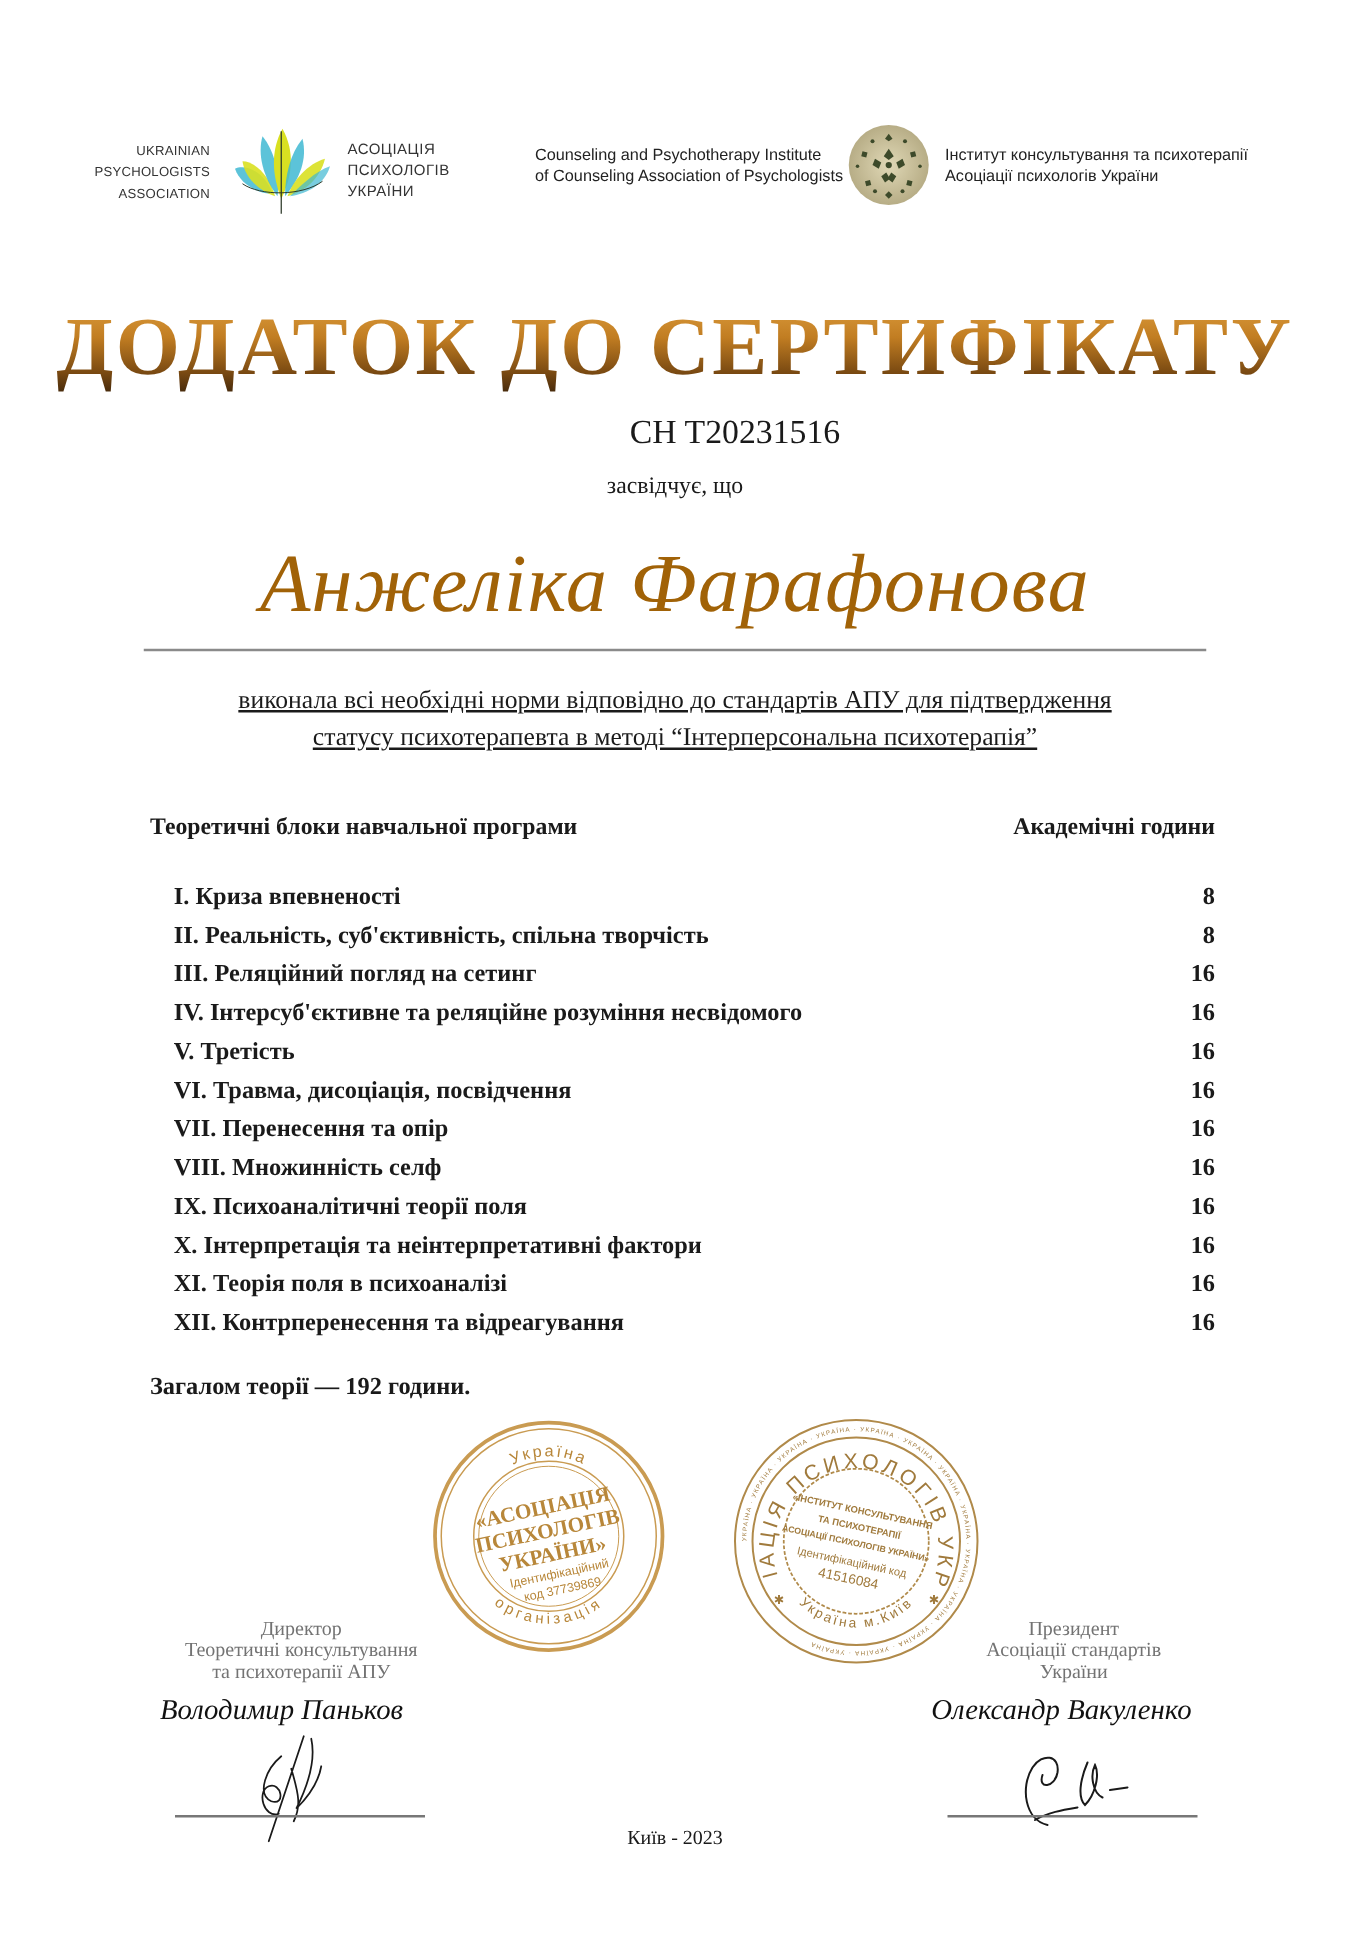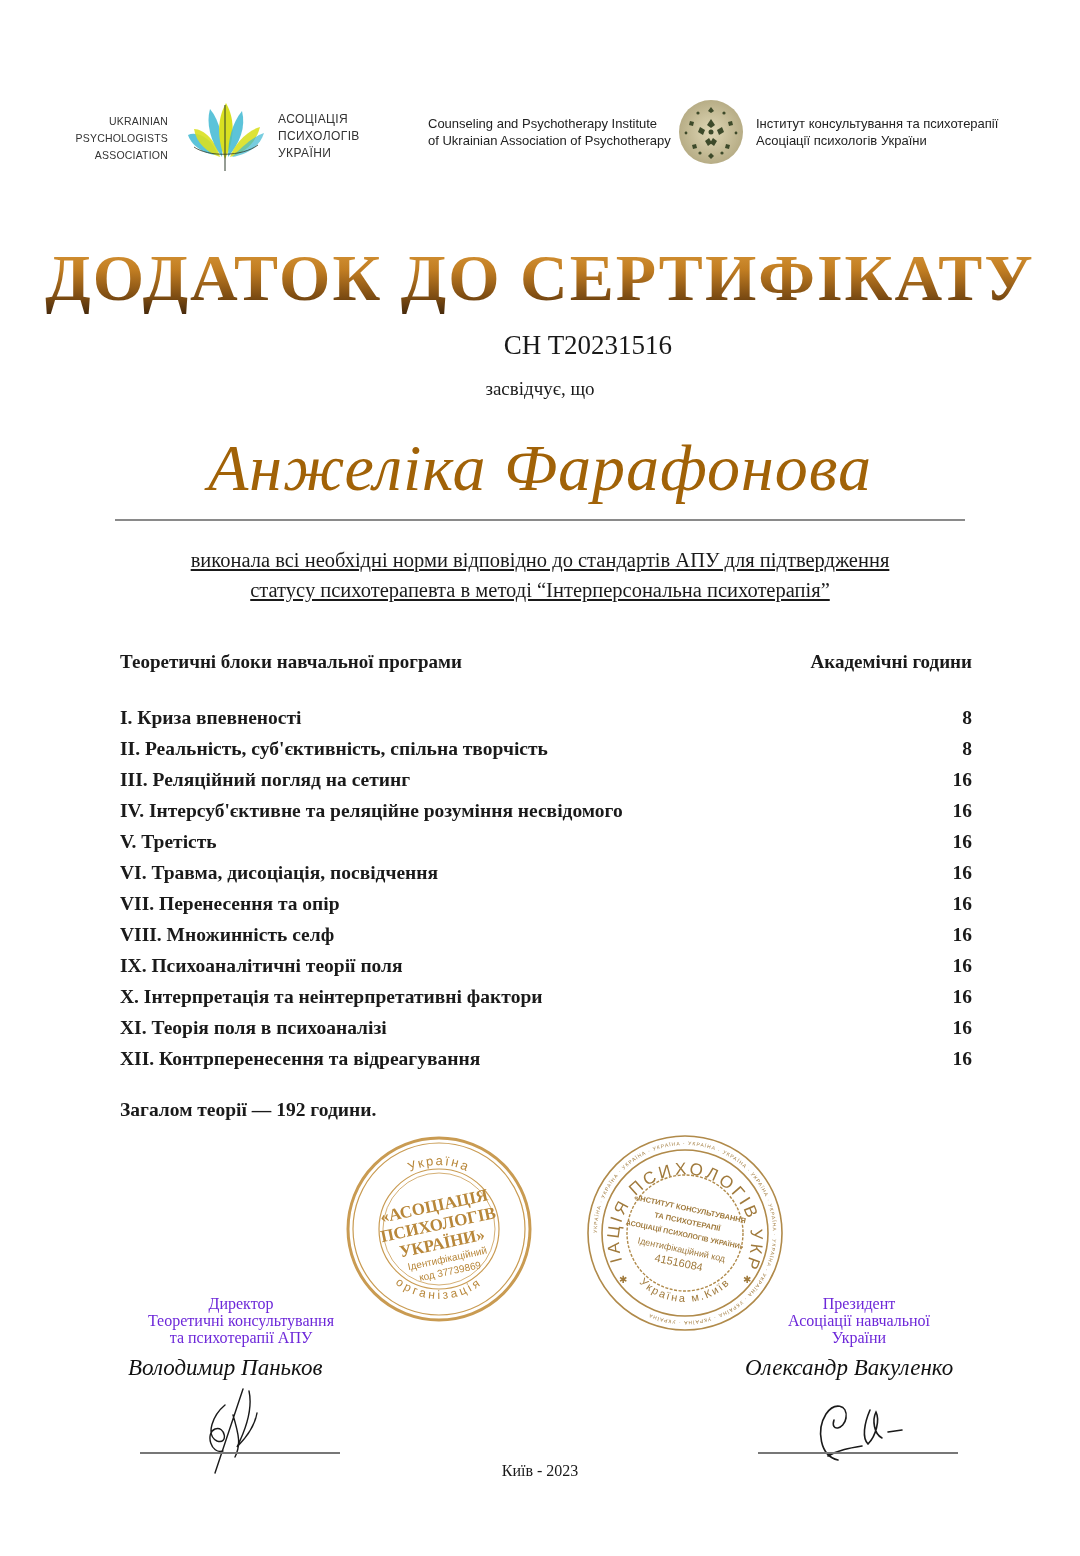--- a/index.html
+++ b/index.html
@@ -25,32 +25,32 @@
   .certifies { position: absolute; top: 378px; left: 0; width: 1080px; text-align: center; font-size: 19px; color: #1a1a1a; }
 
   .recipient { position: absolute; top: 420px; left: 0; width: 1080px; text-align: center; font-family: "Liberation Serif", serif; font-style: italic; font-size: 66px; line-height: 96px; color: #a16207; letter-spacing: 1px; }
   .recipient-line { position: absolute; top: 519px; left: 115px; width: 850px; height: 2px; background: #8a8a8a; }
 
   .statement { position: absolute; top: 545px; left: 0; width: 1080px; text-align: center; font-size: 20.5px; line-height: 30px; color: #1a1a1a; text-decoration: underline; }
 
   
   .program { position: absolute; top: 648px; left: 120px; width: 852px; font-weight: bold; }
   .program-head { display: flex; justify-content: space-between; font-size: 19px; height: 28px; line-height: 28px; }
-  .program-rows { margin-top: 26px; }
+  .program-rows { margin-top: 26px; margin-left: 19px; }
   .program-row { display: flex; justify-content: space-between; font-size: 19.5px; height: 31px; line-height: 31px; }
   .program-row .hrs { width: 40px; text-align: right; }
   .program-total { margin-top: 22px; font-size: 19.5px; line-height: 28px; }
 
   
   .seal { position: absolute; border-radius: 50%; }
   .seal-apu { left: 345px; top: 1135px; width: 188px; height: 188px; }
   .seal-inst { left: 585px; top: 1133px; width: 200px; height: 200px; }
 
   
-  .sig { position: absolute; top: 1295px; text-align: center; font-size: 16px; line-height: 17px; color: #6d28d9; }
+  .sig { position: absolute; top: 1295px; text-align: center; font-size: 16px; line-height: 17px; color: #737373; }
   .sig-left { left: 128px; width: 226px; }
   .sig-right { left: 750px; width: 218px; }
   .sig-name { position: absolute; top: 1355px; font-family: "Liberation Serif", serif; font-style: italic; font-size: 23px; color: #111; text-align: left; }
   .sig-name-left { left: 128px; width: 226px; }
   .sig-name-right { left: 745px; width: 228px; }
   .sig-line { position: absolute; top: 1452px; height: 1.5px; background: #777; }
   .sig-line-left { left: 140px; width: 200px; }
   .sig-line-right { left: 758px; width: 200px; }
   .sig-scribble { position: absolute; }
   .scribble-left { left: 195px; top: 1385px; width: 75px; height: 95px; }
@@ -82,21 +82,21 @@
     <div class="apu-ua">
       <div>АСОЦІАЦІЯ</div>
       <div>ПСИХОЛОГІВ</div>
       <div>УКРАЇНИ</div>
     </div>
   </div>
 
   <div class="logo-inst">
     <div class="inst-en">
       <div>Counseling and Psychotherapy Institute</div>
-      <div>of Ukrainian Association of Psychotherapy</div>
+      <div>of Counseling Association of Psychologists</div>
     </div>
     <svg class="inst-emblem" viewBox="0 0 66 66">
       <defs>
         <radialGradient id="embg" cx="50%" cy="50%" r="50%">
           <stop offset="0%" stop-color="#e0d8b6"></stop>
           <stop offset="100%" stop-color="#b7ad86"></stop>
         </radialGradient>
       </defs>
       <circle cx="33" cy="33" r="32" fill="url(#embg)"></circle>
       <g fill="#3d4a2a">
@@ -256,21 +256,21 @@
   <div>та психотерапії АПУ</div>
 </div>
 <div class="sig-name sig-name-left">Володимир Паньков</div>
 <svg class="sig-scribble scribble-left" viewBox="0 0 75 95">
   <path d="M48 4 L20 88 M30 20 C 18 30, 10 50, 22 56 C 34 60, 30 40, 20 44 C 10 48, 16 70, 28 66 M38 30 C 44 50, 46 60, 40 72 M54 6 C 58 24, 50 46, 42 62 C 52 52, 60 40, 62 28" stroke="#1a1a1a" stroke-width="1.4" fill="none" stroke-linecap="round"></path>
 </svg>
 <div class="sig-line sig-line-left"></div>
 
 <div class="sig sig-right">
   <div>Президент</div>
-  <div>Асоціації навчальної</div>
+  <div>Асоціації стандартів</div>
   <div>України</div>
 </div>
 <div class="sig-name sig-name-right">Олександр Вакуленко</div>
 <svg class="sig-scribble scribble-right" viewBox="0 0 110 80">
   <path d="M28 70 C 10 66, 6 40, 16 24 C 24 12, 38 14, 36 28 C 34 40, 20 42, 24 30 M18 66 C 28 60, 40 58, 52 56 M60 20 C 54 34, 52 48, 58 54 C 66 46, 70 30, 66 22 C 62 30, 64 44, 72 48 M78 42 L 92 40" stroke="#1a1a1a" stroke-width="1.6" fill="none" stroke-linecap="round"></path>
 </svg>
 <div class="sig-line sig-line-right"></div>
 
 <div class="city-year">Київ - 2023</div>
 

